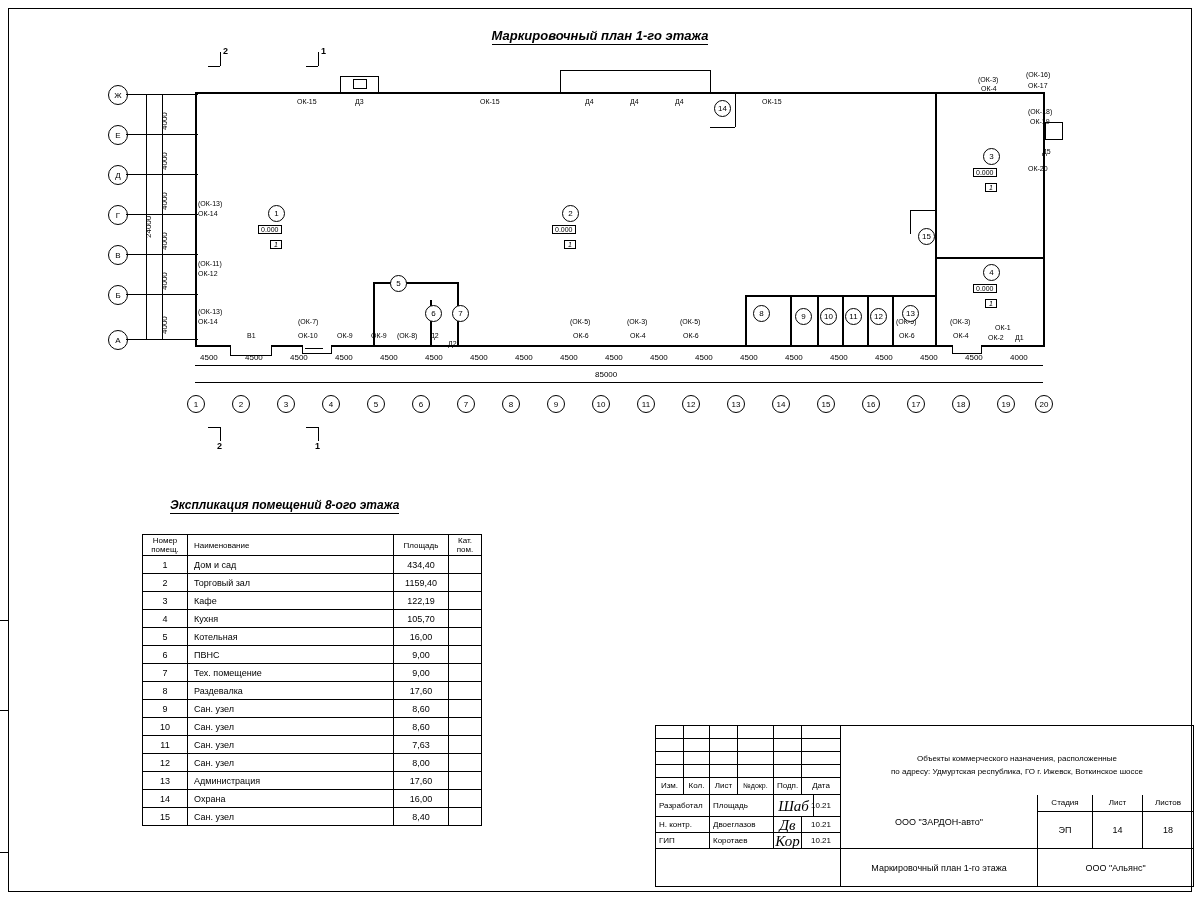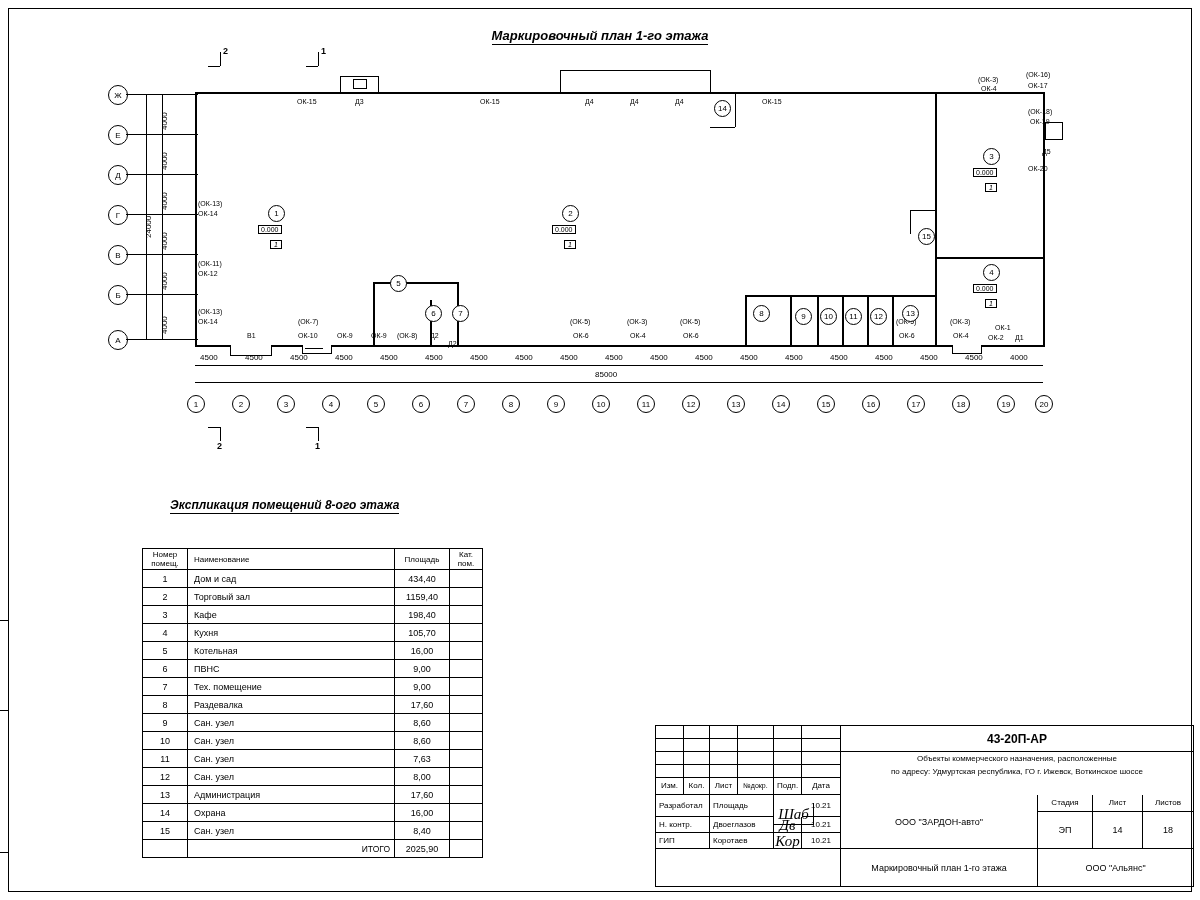--- a/index.html
+++ b/index.html
@@ -53,21 +53,21 @@
   }
   .arrowmark{position:absolute;font-size:9px;font-weight:bold;}
 
   
   #expl-title{
     position:absolute;left:170px;top:498px;font-size:12px;
     font-weight:bold;font-style:italic;
   }
   #expl-title span{border-bottom:1px solid #000;padding-bottom:1px;}
   #expl-table{
-    position:absolute;left:142px;top:548px;border-collapse:collapse;
+    position:absolute;left:142px;top:534px;border-collapse:collapse;
     font-size:9px;
   }
   #expl-table td,#expl-table th{
     border:1px solid #000;padding:1px 3px;height:15px;font-weight:normal;
   }
   #expl-table .h{text-align:center;font-size:8px;line-height:9px;}
   #expl-table .num{text-align:center;width:38px;}
   #expl-table .nm{width:196px;text-align:left;padding-left:6px;}
   #expl-table .ar{text-align:center;width:48px;}
   #expl-table .kat{width:26px;}
@@ -326,21 +326,21 @@
       </tr>
     <tr>
         <td class="num">2</td>
         <td class="nm">Торговый зал</td>
         <td class="ar">1159,40</td>
         <td class="kat"></td>
       </tr>
     <tr>
         <td class="num">3</td>
         <td class="nm">Кафе</td>
-        <td class="ar">198,40</td>
+        <td class="ar">122,19</td>
         <td class="kat"></td>
       </tr>
     <tr>
         <td class="num">4</td>
         <td class="nm">Кухня</td>
         <td class="ar">105,70</td>
         <td class="kat"></td>
       </tr>
     <tr>
         <td class="num">5</td>
@@ -401,26 +401,20 @@
         <td class="nm">Охрана</td>
         <td class="ar">16,00</td>
         <td class="kat"></td>
       </tr>
     <tr>
         <td class="num">15</td>
         <td class="nm">Сан. узел</td>
         <td class="ar">8,40</td>
         <td class="kat"></td>
       </tr>
-    <tr>
-      <td class="num"></td>
-      <td class="nm totlabel">ИТОГО</td>
-      <td class="ar">2025,90</td>
-      <td class="kat"></td>
-    </tr>
   </tbody>
 </table>
 
 <div id="stamp">
 
   <div class="cell" style="left:0;top:0;width:28px;height:13px;"></div>
   <div class="cell" style="left:28px;top:0;width:26px;height:13px;"></div>
   <div class="cell" style="left:54px;top:0;width:28px;height:13px;"></div>
   <div class="cell" style="left:82px;top:0;width:36px;height:13px;"></div>
   <div class="cell" style="left:118px;top:0;width:28px;height:13px;"></div>
@@ -449,36 +443,35 @@
 
   <div class="cell" style="left:0;top:52px;width:28px;height:17px;">Изм.</div>
   <div class="cell" style="left:28px;top:52px;width:26px;height:17px;">Кол.</div>
   <div class="cell" style="left:54px;top:52px;width:28px;height:17px;">Лист</div>
   <div class="cell" style="left:82px;top:52px;width:36px;height:17px;font-size:7px;">№докр.</div>
   <div class="cell" style="left:118px;top:52px;width:28px;height:17px;">Подп.</div>
   <div class="cell" style="left:146px;top:52px;width:39px;height:17px;">Дата</div>
 
   <div class="cell left" style="left:0;top:69px;width:54px;height:22px;">Разработал</div>
   <div class="cell left" style="left:54px;top:69px;width:64px;height:22px;">Площадь</div>
-  <div class="cell sig" style="left:118px;top:69px;width:40px;height:22px;margin-top:8px;">Шаб</div>
+  <div class="cell sig" style="left:118px;top:69px;width:40px;height:22px;">Шаб</div>
   <div class="cell" style="left:146px;top:69px;width:39px;height:22px;">10.21</div>
 
   <div class="cell left" style="left:0;top:91px;width:54px;height:16px;">Н. контр.</div>
   <div class="cell left" style="left:54px;top:91px;width:64px;height:16px;">Двоеглазов</div>
   <div class="cell sig" style="left:118px;top:91px;width:28px;height:16px;">Дв</div>
   <div class="cell" style="left:146px;top:91px;width:39px;height:16px;">10.21</div>
 
   <div class="cell left" style="left:0;top:107px;width:54px;height:16px;">ГИП</div>
   <div class="cell left" style="left:54px;top:107px;width:64px;height:16px;">Коротаев</div>
   <div class="cell sig" style="left:118px;top:107px;width:28px;height:16px;">Кор</div>
   <div class="cell" style="left:146px;top:107px;width:39px;height:16px;">10.21</div>
 
   <div class="cell nb-b" style="left:0;top:123px;width:185px;height:37px;"></div>
 
-  <div class="cell big" style="left:185px;top:0;width:352px;height:26px;border-right:none;">43-20П-АР</div>
 
   <div class="cell" style="left:185px;top:39px;width:352px;height:13px;border-right:none;border-bottom:none;">по адресу: Удмуртская республика, ГО г. Ижевск, Воткинское шоссе</div>
   <div class="cell" style="left:185px;top:26px;width:352px;height:13px;border-right:none;border-bottom:none;">Объекты коммерческого назначения, расположенные</div>
 
   <div class="cell med" style="left:185px;top:69px;width:197px;height:54px;">ООО "ЗАРДОН-авто"</div>
   <div class="cell med" style="left:185px;top:123px;width:197px;height:37px;border-bottom:none;">Маркировочный план 1-го этажа</div>
 
   <div class="cell" style="left:382px;top:69px;width:55px;height:17px;">Стадия</div>
   <div class="cell" style="left:437px;top:69px;width:50px;height:17px;">Лист</div>
   <div class="cell" style="left:487px;top:69px;width:50px;height:17px;border-right:none;">Листов</div>

